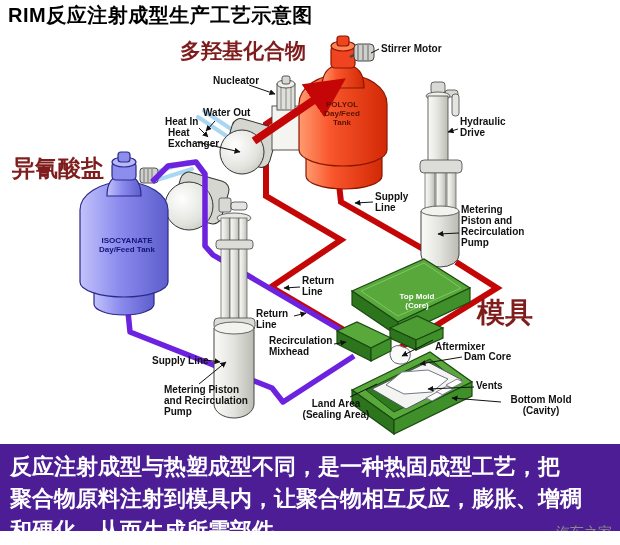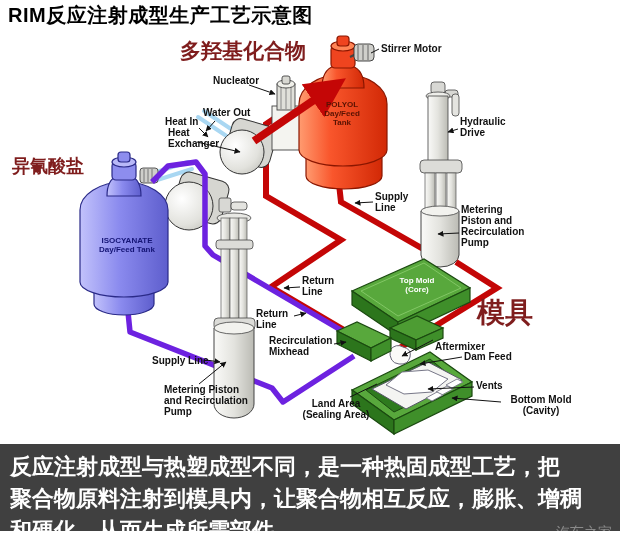--- a/index.html
+++ b/index.html
@@ -8,21 +8,21 @@
   .title{position:absolute;left:8px;top:2px;font-size:20px;font-weight:bold;color:#000;
          letter-spacing:0.5px;white-space:nowrap;}
   .diagram{position:absolute;left:0;top:30px;width:620px;height:414px;}
   .diagram svg{position:absolute;left:0;top:0;}
   .lbl{position:absolute;font-size:10px;font-weight:bold;color:#111;line-height:1.1;
        white-space:pre-line;}
   .lbl.center{text-align:center;}
   .lbl.cn{font-weight:bold;color:#7f1d1d;line-height:1;}
   .tanktext{position:absolute;font-size:8px;font-weight:bold;text-align:center;
             line-height:1.15;white-space:pre-line;}
-  .caption{position:absolute;left:0;top:444px;width:620px;height:101px;background:#404040;}
+  .caption{position:absolute;left:0;top:444px;width:620px;height:101px;background:#4c1d95;}
   .cap-line{position:absolute;left:10px;width:600px;color:#fff;font-size:22px;
             font-weight:bold;white-space:nowrap;}
   .watermark{position:absolute;right:8px;bottom:3px;color:#8a8a8a;font-size:14px;}
 </style>
 </head>
 <body>
 
 <div class="stage">
 
   <div class="title">RIM反应注射成型生产工艺示意图</div>
@@ -194,21 +194,21 @@
         <line x1="199" y1="384" x2="226" y2="362" marker-end="url(#arr)"></line>
         <line x1="350" y1="397" x2="377" y2="384"></line>
         <line x1="433" y1="340" x2="402" y2="356" marker-end="url(#arr)"></line>
         <line x1="462" y1="357" x2="420" y2="364" marker-end="url(#arr)"></line>
         <line x1="474" y1="387" x2="428" y2="389" marker-end="url(#arr)"></line>
         <line x1="501" y1="402" x2="452" y2="398" marker-end="url(#arr)"></line>
       </g>
     </svg>
 
     <div class="lbl cn" style="left:180px;top:10px;font-size:21px;">多羟基化合物</div>
-    <div class="lbl cn" style="left:12px;top:127px;font-size:18px;">异氰酸盐</div>
+    <div class="lbl cn" style="left:12px;top:127px;font-size:23px;">异氰酸盐</div>
     <div class="lbl cn" style="left:477px;top:269px;font-size:28px;">模具</div>
 
     <div class="lbl" style="left:381px;top:13px;">Stirrer Motor</div>
     <div class="lbl" style="left:213px;top:45px;">Nucleator</div>
     <div class="lbl" style="left:203px;top:77px;">Water Out</div>
     <div class="lbl" style="left:165px;top:86px;">Heat In</div>
     <div class="lbl" style="left:142px;top:97px;margin-left:26px;">Heat
 Exchanger</div>
     <div class="lbl" style="left:460px;top:86px;">Hydraulic
 Drive</div>
@@ -224,31 +224,31 @@
 Line</div>
     <div class="lbl" style="left:269px;top:305px;">Recirculation
 Mixhead</div>
     <div class="lbl" style="left:152px;top:325px;">Supply Line</div>
     <div class="lbl" style="left:140px;top:354px;margin-left:24px;">Metering Piston
 and Recirculation
 Pump</div>
     <div class="lbl center" style="left:298px;top:368px;width:76px;">Land Area
 (Sealing Area)</div>
     <div class="lbl" style="left:435px;top:303px;margin-top:8px;">Aftermixer</div>
-    <div class="lbl" style="left:464px;top:321px;">Dam Feed</div>
+    <div class="lbl" style="left:464px;top:321px;">Dam Core</div>
     <div class="lbl" style="left:476px;top:350px;">Vents</div>
     <div class="lbl center" style="left:502px;top:364px;width:78px;">Bottom Mold
 (Cavity)</div>
 
     <div class="tanktext" style="left:311px;top:70px;width:62px;color:#5a1202;">POLYOL
 Day/Feed
 Tank</div>
     <div class="tanktext" style="left:90px;top:206px;width:74px;color:#141475;text-align:center;">ISOCYANATE
 Day/Feed Tank</div>
-    <div class="tanktext" style="left:387px;top:246px;width:60px;color:#ffffff;">Top Mold
+    <div class="tanktext" style="left:387px;top:262px;width:60px;color:#ffffff;">Top Mold
 (Core)</div>
   </div>
 
   <div class="caption">
     <div class="cap-line" style="top:8px;">反应注射成型与热塑成型不同，是一种热固成型工艺，把</div>
     <div class="cap-line" style="top:40px;">聚合物原料注射到模具内，让聚合物相互反应，膨胀、增稠</div>
     <div class="cap-line" style="top:72px;">和硬化，从而生成所需部件。</div>
     <div class="watermark">汽车之家</div>
   </div>
 

